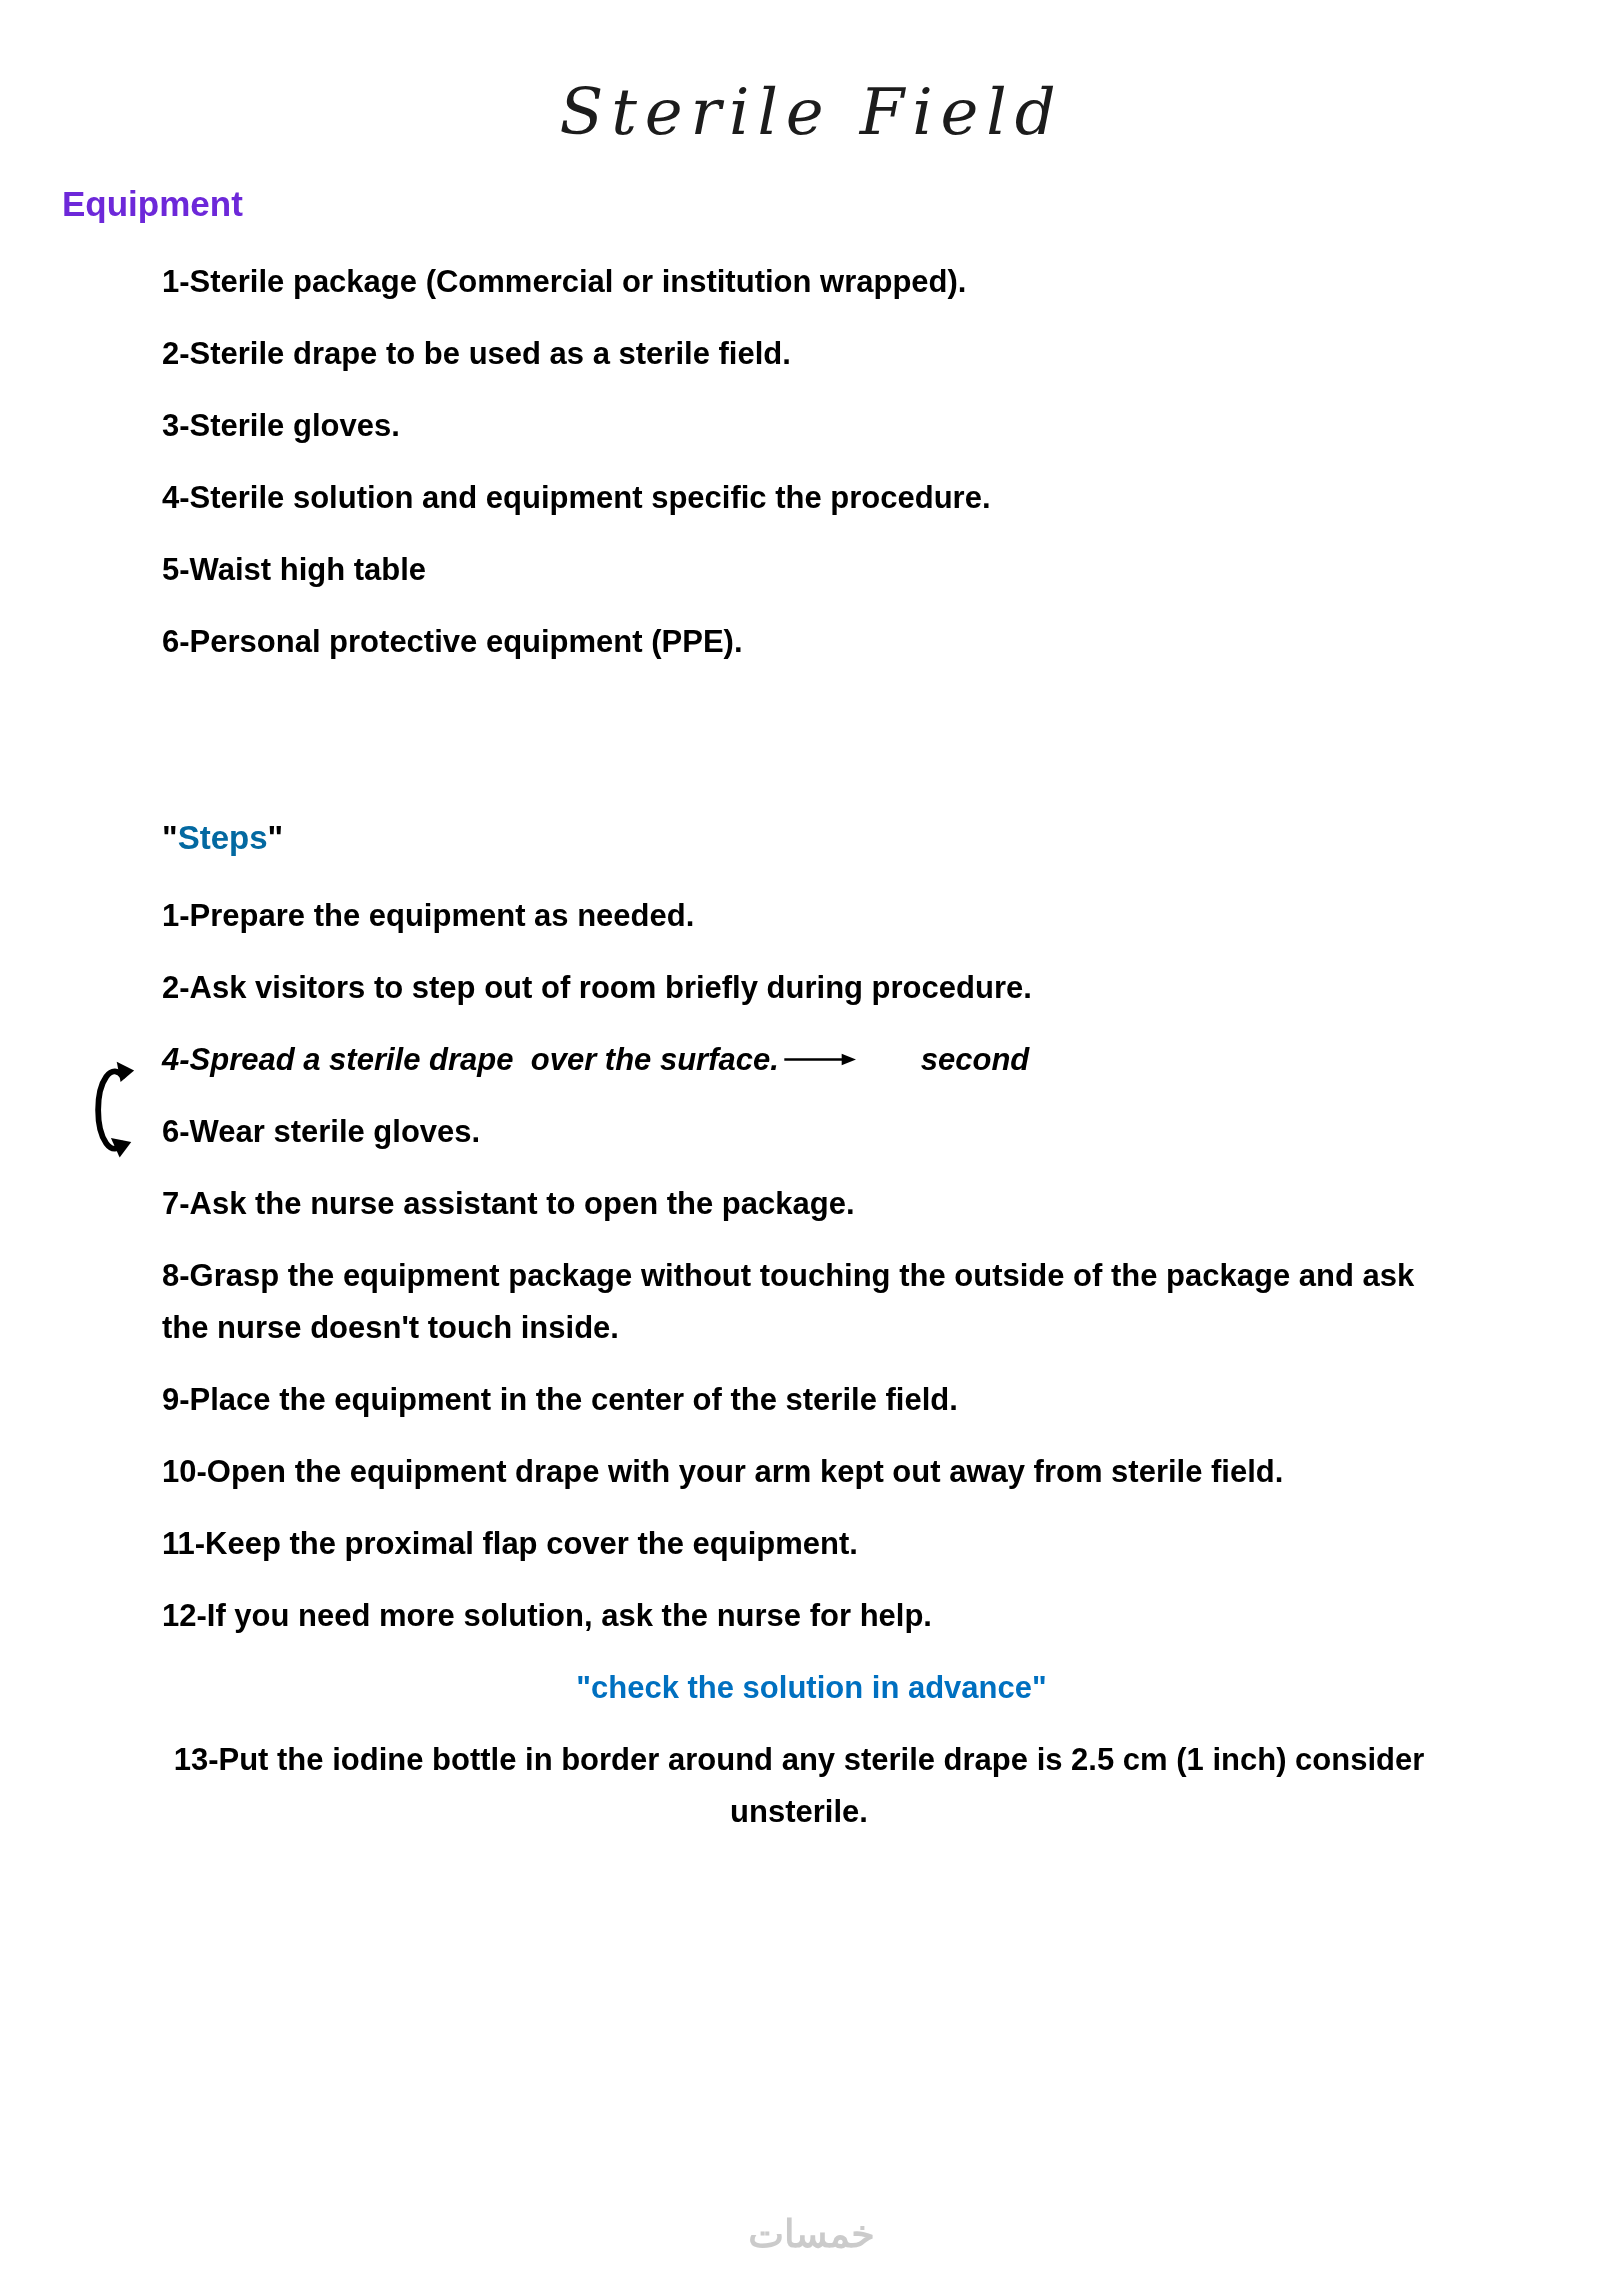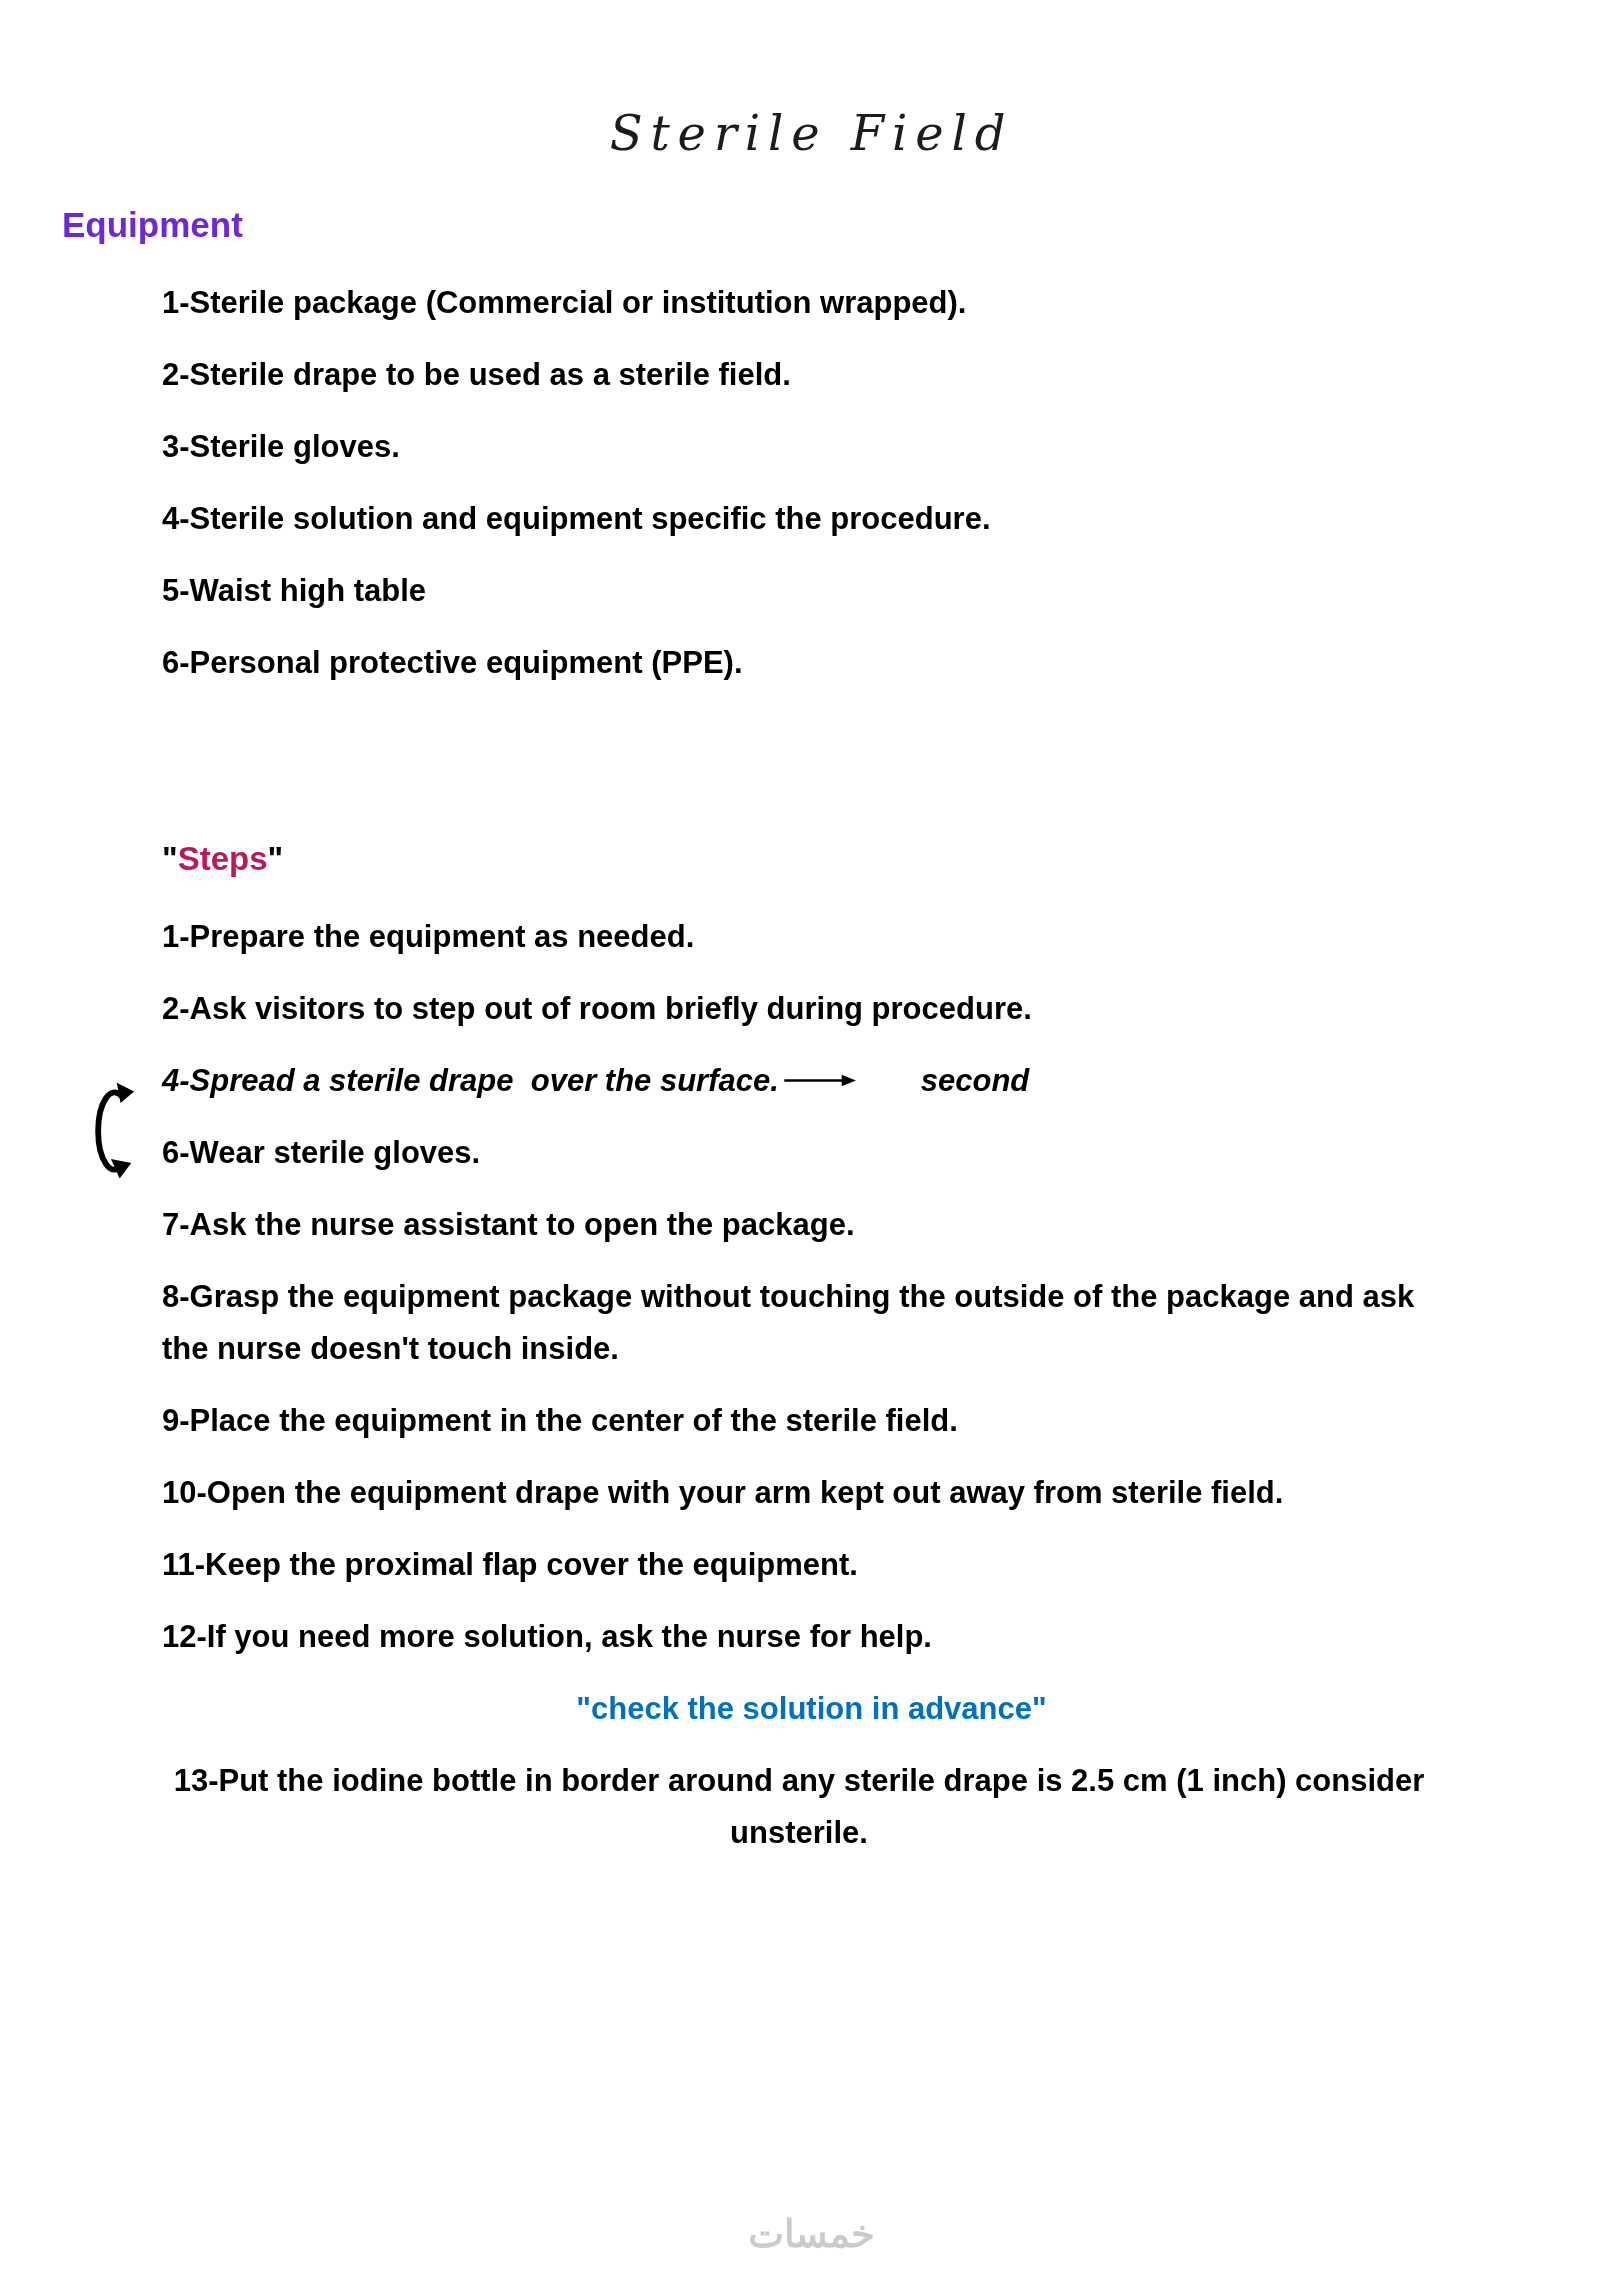--- a/index.html
+++ b/index.html
@@ -7,26 +7,26 @@
     position:relative;
     width:1623px;
     height:2295px;
     background:#ffffff;
     overflow:hidden;
     font-family:"Liberation Sans", sans-serif;
     font-weight:700;
     color:#000000;
   }
   .title {
-    padding-top:101px;
+    padding-top:80px;
     text-align:center;
     font-family:"DejaVu Serif", serif;
     font-style:italic;
     font-weight:500;
-    font-size:48px;
+    font-size:64px;
     letter-spacing:7.9px;
     color:#1c1c1c;
     line-height:65px;
   }
   .eq-heading {
     margin:36px 0 0 62px;
     font-size:35px;
     line-height:46px;
     color:#6d28d9;
   }
@@ -38,21 +38,21 @@
   .list p {
     margin:0 0 20px 0;
     line-height:52px;
   }
   .outdent { margin-left:-62px; }
   .steps-heading {
     margin:147px 0 0 162px;
     font-size:33px;
     line-height:46px;
   }
-  .steps-heading .red { color:#be185d; }
+  .steps-heading .red { color:#0369a1; }
   .step-text { white-space:pre-wrap; }
   .swap-wrap { position:relative;font-style:italic; }
   .cycle-icon {
     position:absolute;
     left:-82px;
     top:19.6px;
     width:58px;
     height:113px;
   }
   .arrow-svg {

